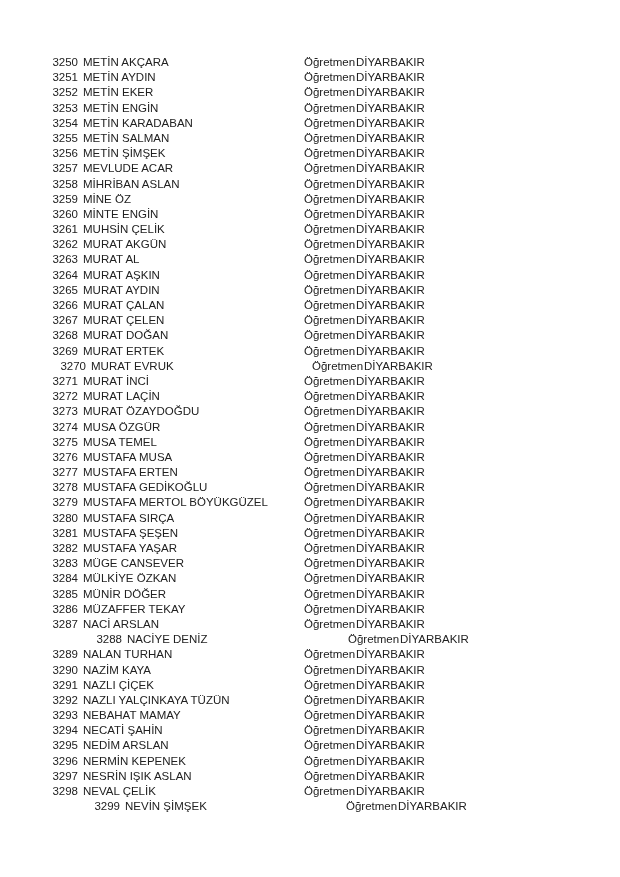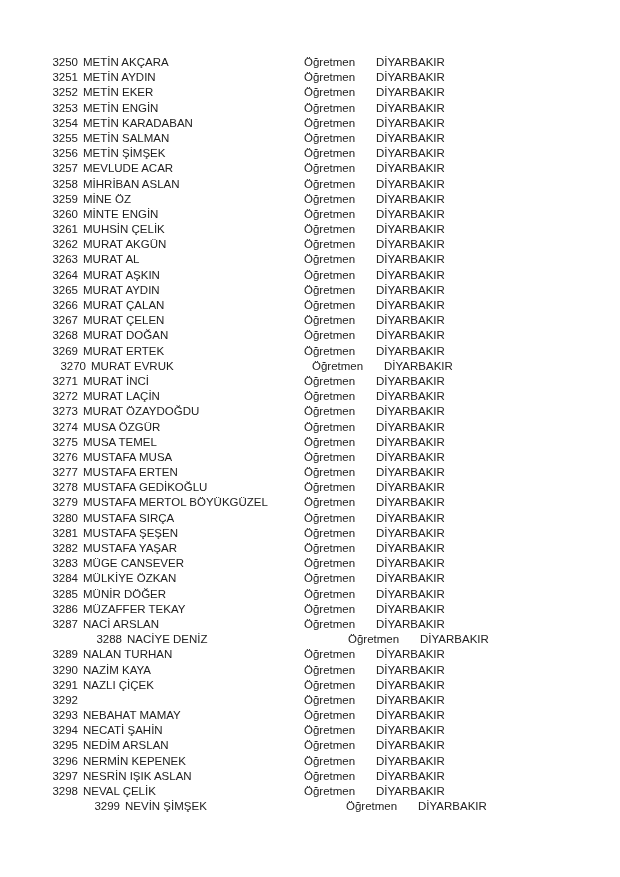--- a/index.html
+++ b/index.html
@@ -38,21 +38,21 @@
   .cell-name {
     position: absolute;
     left: 83px;
   }
   .cell-role {
     position: absolute;
     left: 304px;
   }
   .cell-city {
     position: absolute;
-    left: 376px;
+    left: 356px;
   }
 </style>
 </head>
 <body>
 
 <div class="page" style="background: rgb(255, 255, 255); padding-left: 29px;">
   <div class="list" id="list">
   <div class="row" style="color: rgb(33, 33, 33);">
     <span class="cell-no">3250</span>
     <span class="cell-name">METİN AKÇARA</span>
@@ -342,20 +342,21 @@
 
   <div class="row" style="color: rgb(33, 33, 33);">
     <span class="cell-no">3291</span>
     <span class="cell-name">NAZLI ÇİÇEK</span>
     <span class="cell-role">Öğretmen</span>
     <span class="cell-city">DİYARBAKIR</span>
   </div>
 
   <div class="row" style="color: rgb(33, 33, 33);">
     <span class="cell-no">3292</span>
+    <span class="cell-name">NAZLI YALÇINKAYA TÜZÜN</span>
     <span class="cell-role">Öğretmen</span>
     <span class="cell-city">DİYARBAKIR</span>
   </div>
 
   <div class="row" style="color: rgb(33, 33, 33);">
     <span class="cell-no">3293</span>
     <span class="cell-name">NEBAHAT MAMAY</span>
     <span class="cell-role">Öğretmen</span>
     <span class="cell-city">DİYARBAKIR</span>
   </div>

